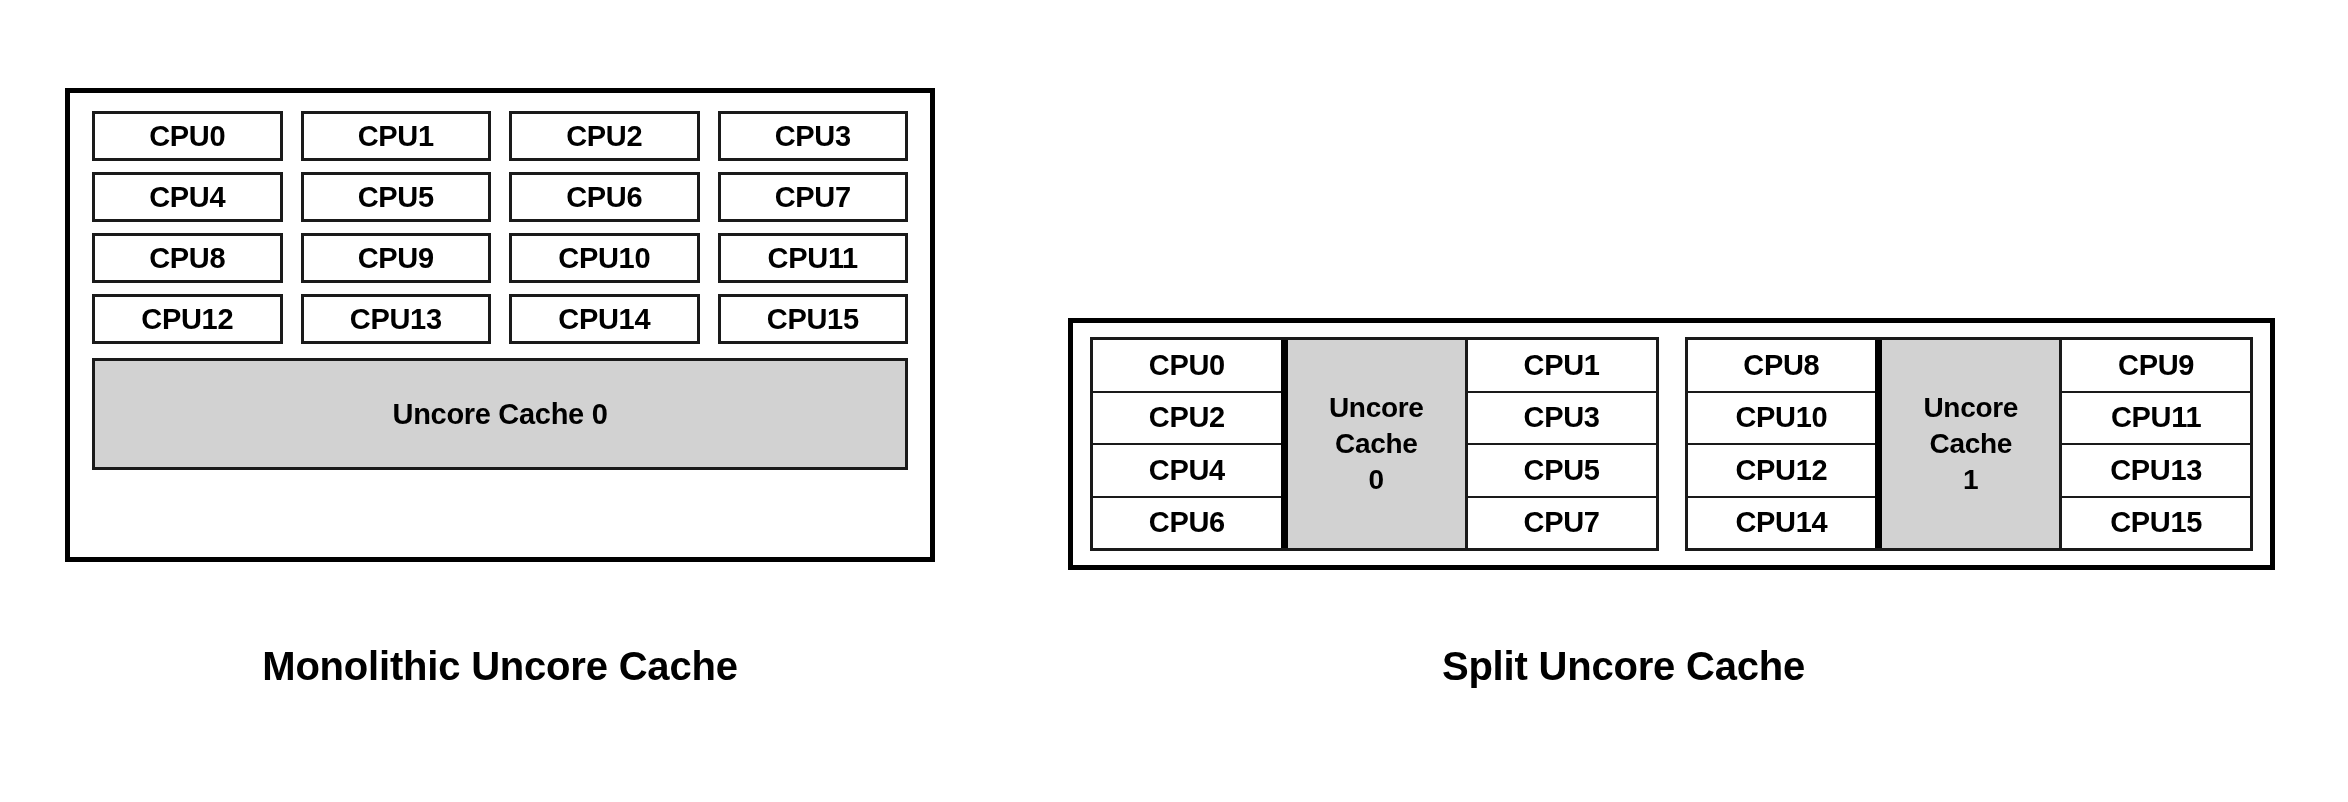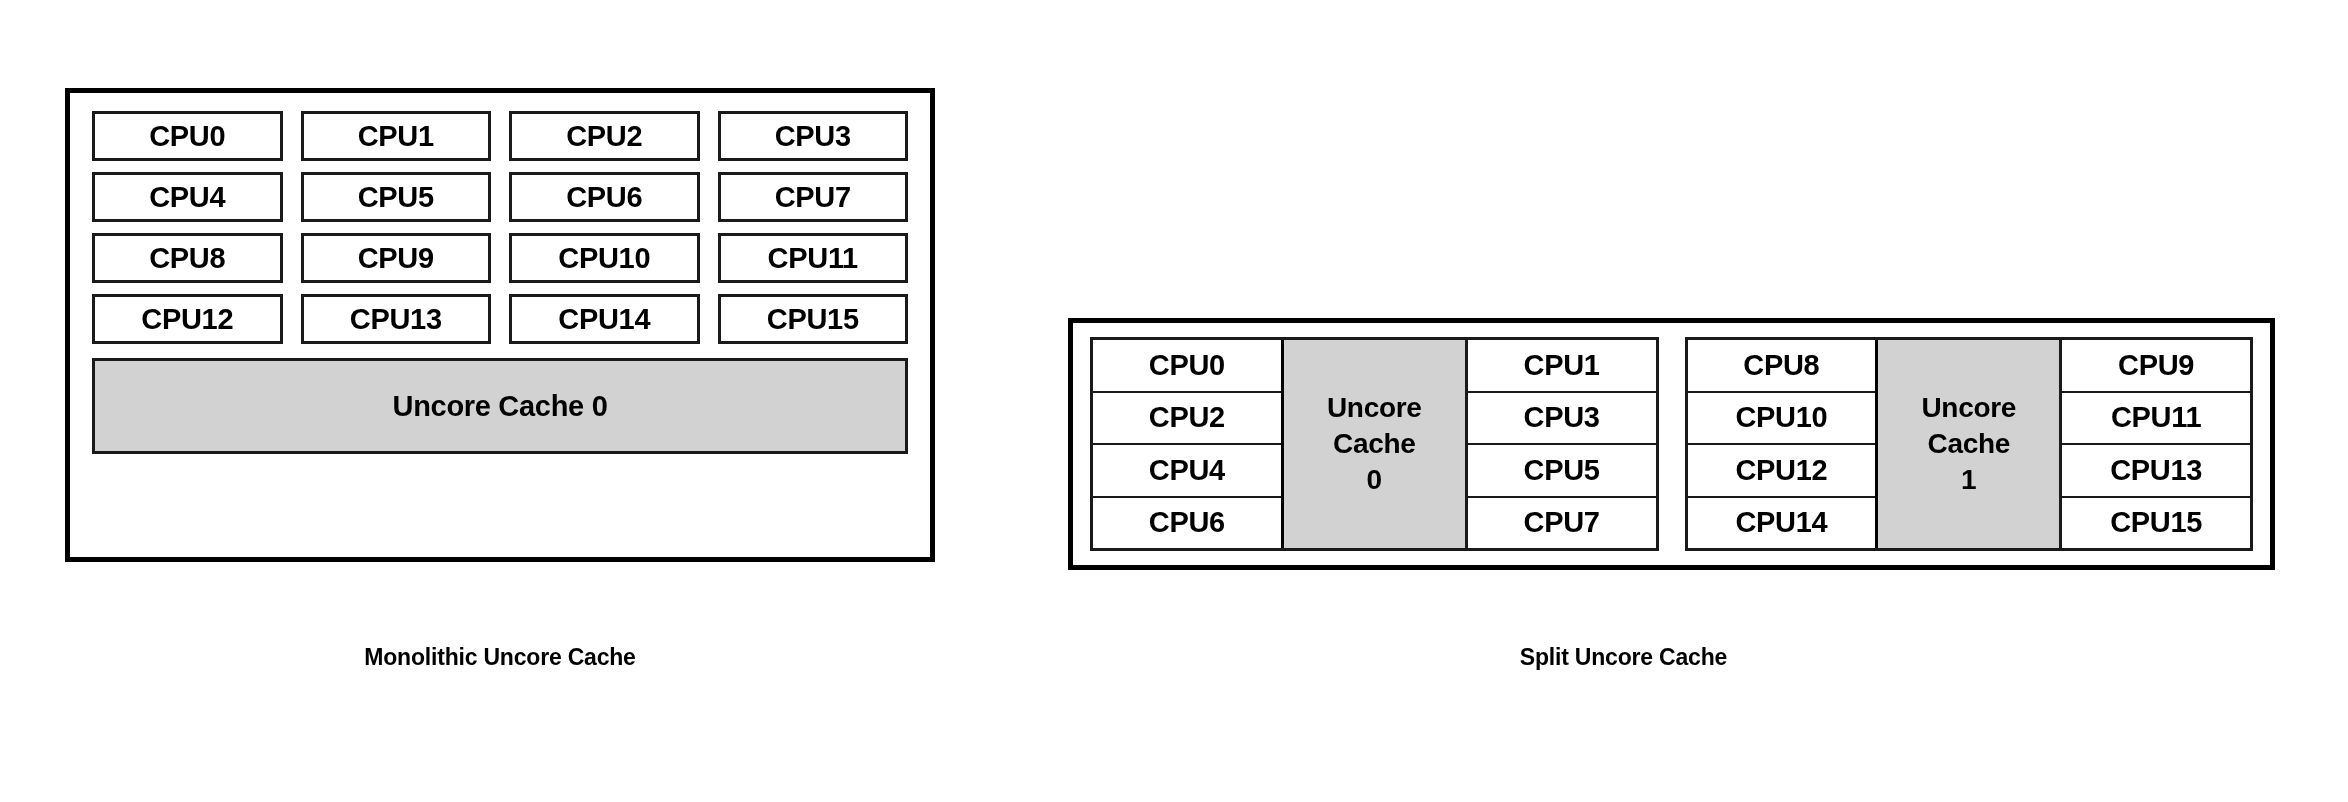--- a/index.html
+++ b/index.html
@@ -48,21 +48,21 @@
     display: flex;
     align-items: center;
     justify-content: center;
     font-size: 29px;
     font-weight: bold;
     letter-spacing: -0.3px;
     line-height: 1;
   }
   .mono-cache {
     margin-top: 14px;
-    height: 96px;
+    height: 112px;
     border: 3px solid #1a1a1a;
     box-sizing: border-box;
     background: #d2d2d2;
     display: flex;
     align-items: center;
     justify-content: center;
     font-size: 29px;
     font-weight: bold;
     letter-spacing: -0.3px;
   }
@@ -111,38 +111,38 @@
     border-bottom: 2px solid #1a1a1a;
     box-sizing: border-box;
     line-height: 1;
   }
   .cpu-col .cpu-row:last-child {
     border-bottom: none;
   }
   .cache-col {
     flex: 0 0 187px;
     background: #d2d2d2;
-    border-left: 3px solid #000000;
+    border-left: 7px solid #000000;
     border-right: 3px solid #1a1a1a;
     box-sizing: border-box;
     display: flex;
     flex-direction: column;
     align-items: center;
     justify-content: center;
     font-size: 28px;
     font-weight: bold;
     letter-spacing: -0.3px;
     line-height: 1.28;
     text-align: center;
   }
 
   
   .caption {
     position: absolute;
-    font-size: 23px;
+    font-size: 40px;
     font-weight: bold;
     letter-spacing: -0.2px;
     white-space: nowrap;
     text-align: center;
   }
   .caption-mono {
     left: 65px;
     top: 644px;
     width: 870px;
   }

